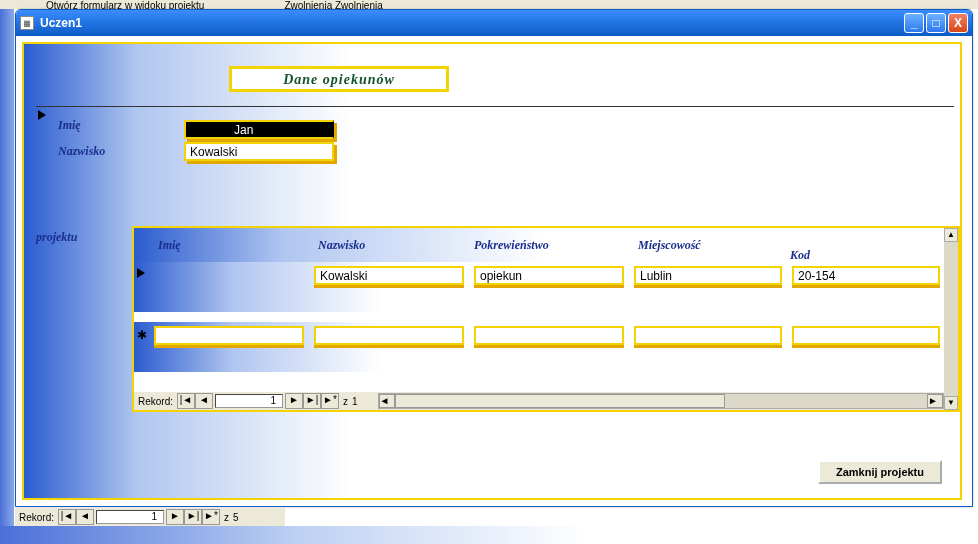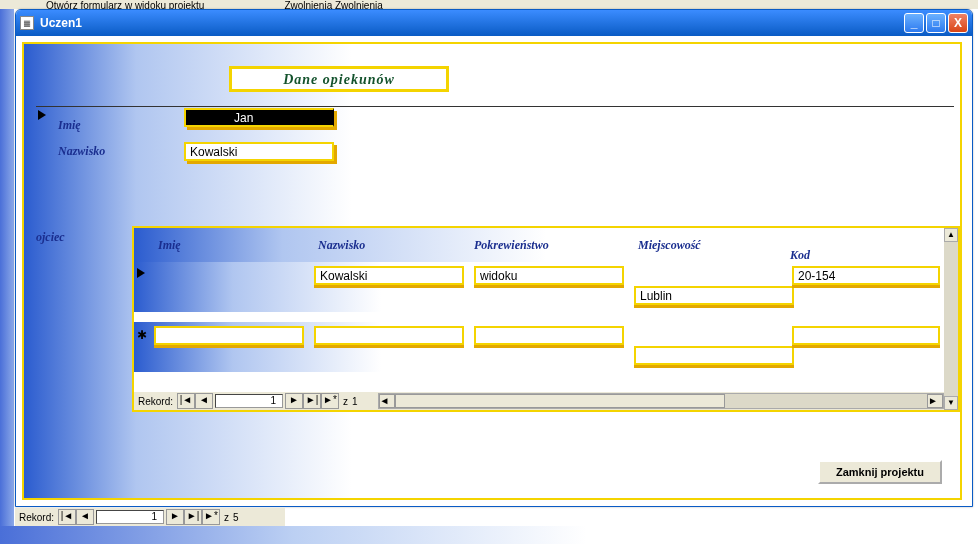--- a/index.html
+++ b/index.html
@@ -30,42 +30,42 @@
 
 .rec-marker { position: absolute; left: 14px; top: 66px; width: 10px; height: 12px; }
 .rec-marker::before { content: ""; display: block; width: 0; height: 0; border-top: 5px solid transparent; border-bottom: 5px solid transparent; border-left: 8px solid #000; }
 
 .fld-label { position: absolute; color: #1a2e8f; font-style: italic; font-weight: bold; font-family: 'Comic Sans MS', cursive; font-size: 12px; }
 .fld-imie { left: 34px; top: 74px; }
 .fld-nazw { left: 34px; top: 100px; }
 
 .fld-input { position: absolute; width: 150px; height: 19px; background: #fff; border: 2px solid #f4d400; box-shadow: 3px 3px 0 #e3a800; font-size: 12px; padding: 1px 4px; }
 .fld-input.sel { background: #000; color: #fff; border-right: 1px solid #000; }
-.in-imie { left: 160px; top: 64px; padding-left: 48px; }
+.in-imie { left: 160px; top: 76px; padding-left: 48px; }
 .in-nazw { left: 160px; top: 98px; }
 
 .opiekun-label { position: absolute; left: 12px; top: 186px; color: #1a2e8f; font-style: italic; font-weight: bold; font-family: 'Comic Sans MS', cursive; font-size: 12px; }
 
 .subform { position: absolute; left: 108px; top: 182px; width: 828px; height: 186px; border: 2px solid #f4d400; background: #fff; }
 
 .sub-header { position: relative; height: 34px; background: linear-gradient(to right,#2b5ccf 0%,#b0c6f0 18%,#fff 50%,#fff 100%); display: flex; align-items: center; padding-left: 18px; }
 .sub-header .col { color: #1a2e8f; font-style: italic; font-weight: bold; font-family: 'Comic Sans MS', cursive; font-size: 12px; position: absolute; }
 .col-imie { left: 24px; } .col-nazw { left: 184px; } .col-pok { left: 340px; } .col-miej { left: 504px; } .col-kod { left: 656px; margin-top: 20px; }
 
 .sub-vscroll { position: absolute; right: 0; top: 0; width: 14px; height: 100%; background: #ece9d8; }
 .sub-vscroll .sbtn { width: 14px; height: 14px; background: #ece9d8; border: 1px solid #aaa; font-size: 8px; text-align: center; line-height: 12px; cursor: pointer; }
 .sub-vscroll-track { position: absolute; top: 14px; bottom: 14px; left: 0; right: 0; background: #dcd9c8; }
 
 .sub-row { position: relative; height: 50px; background: linear-gradient(to right,#2b5ccf 0%,#b0c6f0 12%,#fff 30%,#fff 100%); }
 .row-marker { position: absolute; left: 3px; top: 6px; width: 12px; height: 14px; }
 .row-marker.play::before { content: ""; display: block; width: 0; height: 0; border-top: 5px solid transparent; border-bottom: 5px solid transparent; border-left: 8px solid #000; }
 .row-marker.star::before { content: "✱"; font-size: 12px; color: #000; }
 
 .sub-input { position: absolute; height: 19px; background: #fff; border: 2px solid #f4d400; box-shadow: 0 3px 0 #e3a800; font-size: 12px; padding: 1px 4px; top: 4px; }
-.si1 { left: 20px; width: 150px; } .si2 { left: 180px; width: 150px; } .si3 { left: 340px; width: 150px; } .si4 { left: 500px; width: 160px; margin-top: 20px; } .si5 { left: 658px; width: 148px; }
+.si1 { left: 20px; width: 150px; } .si2 { left: 180px; width: 150px; } .si3 { left: 340px; width: 150px; } .si4 { left: 500px; width: 148px; } .si5 { left: 658px; width: 148px; }
 
 .sub-gap { height: 10px; background: #fff; }
 
 .nav-bar { position: absolute; bottom: 0; left: 0; right: 14px; height: 18px; background: #ece9d8; display: flex; align-items: center; font-size: 10px; }
 .nav-label { padding: 0 4px; }
 .nav-btn { width: 18px; height: 16px; border: 1px solid #999; background: #ece9d8; margin: 0 0; font-size: 10px; line-height: 12px; text-align: center; cursor: pointer; }
 .nav-num { width: 68px; height: 14px; border: 1px inset #999; background: #fff; text-align: right; padding-right: 6px; margin: 0 2px; }
 .nav-of { padding: 0 4px; }
 .nav-hscroll { flex: 1; height: 16px; background: #dcd9c8; border: 1px solid #aaa; margin-left: 20px; position: relative; }
 .nav-hscroll .thumb-l { position: absolute; left: 0; width: 16px; height: 14px; background: #ece9d8; border: 1px solid #999; cursor: pointer; }
@@ -106,35 +106,35 @@
       <div class="form-title">Dane opiekunów</div>
       <div class="hr-line"></div>
       <div class="rec-marker"></div>
 
       <div class="fld-label fld-imie">Imię</div>
       <div class="fld-label fld-nazw">Nazwisko</div>
 
       <div class="fld-input sel in-imie">Jan</div>
       <div class="fld-input in-nazw">Kowalski</div>
 
-      <div class="opiekun-label">ojciec</div>
+      <div class="opiekun-label">projektu</div>
 
       <div class="subform">
         <div class="sub-header">
           <div class="col col-imie">Imię</div>
           <div class="col col-nazw">Nazwisko</div>
           <div class="col col-pok">Pokrewieństwo</div>
           <div class="col col-miej">Miejscowość</div>
           <div class="col col-kod">Kod</div>
         </div>
 
         <div class="sub-row">
           <div class="row-marker play"></div>
           <div class="sub-input si2">Kowalski</div>
-          <div class="sub-input si3">widoku</div>
+          <div class="sub-input si3">opiekun</div>
           <div class="sub-input si4">Lublin</div>
           <div class="sub-input si5">20-154</div>
         </div>
         <div class="sub-gap"></div>
         <div class="sub-row">
           <div class="row-marker star"></div>
           <div class="sub-input si1"></div>
           <div class="sub-input si2"></div>
           <div class="sub-input si3"></div>
           <div class="sub-input si4"></div>

